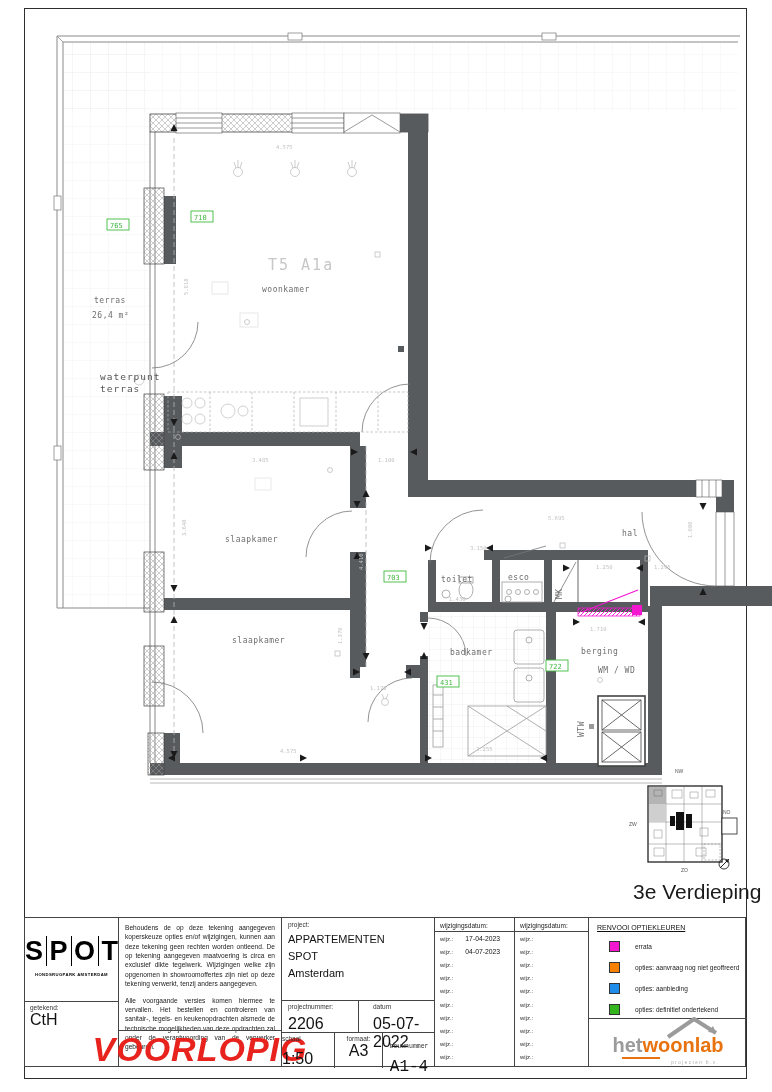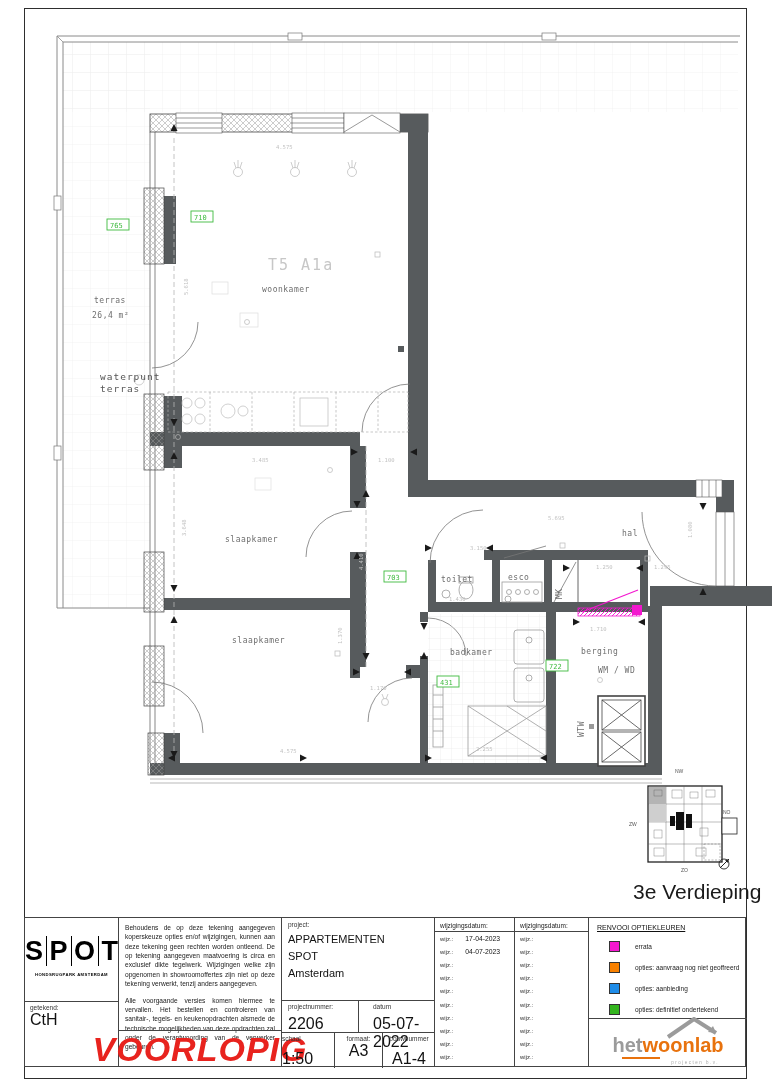--- a/index.html
+++ b/index.html
@@ -421,21 +421,21 @@
         <div class="val" style="margin-top:5px;">05-07-2022</div>
       </div>
       <div class="cell" style="left:0;top:114px;width:52px;height:36px;border-top:1px solid #444;padding:2px 0;">
         <div class="lbl">schaal</div>
         <div class="val" style="margin-top:8px;">1:50</div>
       </div>
       <div class="cell" style="left:52px;top:114px;width:48px;height:36px;border-top:1px solid #444;border-left:1px solid #444;padding:2px 0;text-align:center;">
         <div class="lbl">formaat:</div>
         <div class="val" style="margin-top:0;">A3</div>
       </div>
-      <div class="cell" style="left:100px;top:114px;width:53px;height:36px;border-top:1px solid #444;border-left:1px solid #444;padding:2px 0;text-align:center;">
+      <div class="cell" style="left:100px;top:114px;width:53px;height:36px;border-top:1px solid #444;border-left:1px solid #444;padding:10px 0;text-align:center;font-family:Liberation Mono, monospace;">
         <div class="lbl">bouwnummer</div>
         <div class="val" style="margin-top:8px;">A1-4</div>
       </div>
     </div>
 
     <div class="tb-col col-wijz1">
       <div class="wijz-head">wijzigingsdatum:</div>
       <div>
           <div class="wijz-row">
             <span>wijz.:</span>

